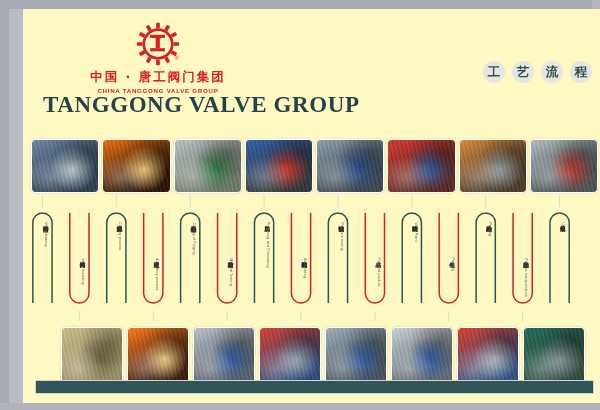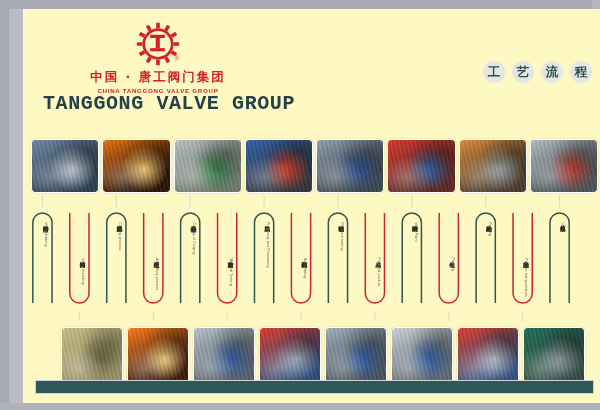--- a/index.html
+++ b/index.html
@@ -36,23 +36,23 @@
     letter-spacing:2px; font-weight:bold; margin-top:2px;
     font-family:"DejaVu Sans", sans-serif;
   }
   .logo-en {
     text-align:center; color:#d3212c; font-size:6.2px;
     letter-spacing:0.7px; font-weight:bold; margin-top:1px;
     font-family:"Liberation Sans", sans-serif;
   }
   .brand-en {
     position:absolute; left:20px; top:83px;
-    color:#25424a; font-size:20px; font-weight:bold;
+    color:#25424a; font-size:23px; font-weight:bold;
     letter-spacing:0.6px;
-    font-family:Liberation Mono, monospace;
+    font-family:Liberation Serif, serif;
   }
 
   .title-block { position:absolute; right:14px; top:52px; text-align:right; }
   .title-cn { display:flex; gap:7px; justify-content:flex-end; }
   .title-cn span {
     display:inline-flex; align-items:center; justify-content:center;
     width:22px; height:22px; border-radius:50%;
     background:#e3e6e3; color:#2f4f49; font-size:12.5px; font-weight:bold;
     font-family:"DejaVu Sans", sans-serif;
   }

